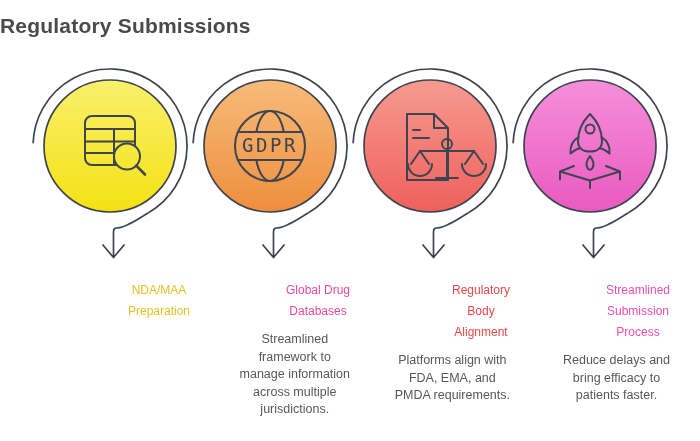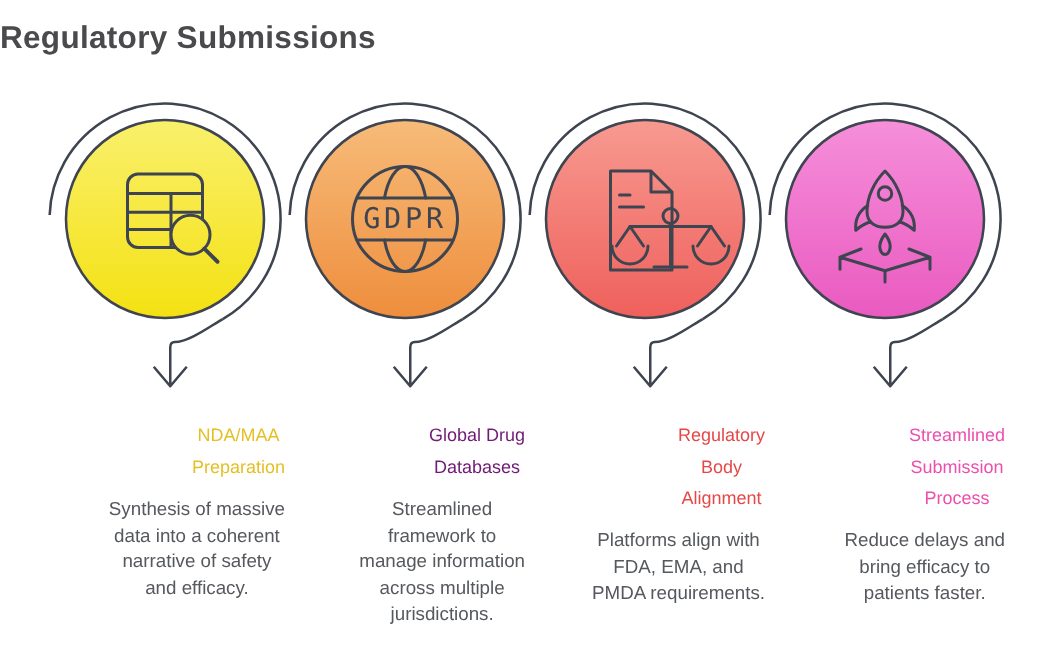--- a/index.html
+++ b/index.html
@@ -90,45 +90,41 @@
       <circle class="fillc" cx="80" cy="92" r="66" fill="url(#grad0)"></circle>
       <g class="ln">
         <rect x="55" y="62" width="50" height="49" rx="7"></rect>
         <path d="M55 75 H105 M55 87.5 H105 M55 99 H84 M84 75 V111"></path>
         <circle cx="97" cy="102.5" r="13" fill="url(#grad0)"></circle>
         <path d="M106.2 111.7 L115 120.5" stroke-width="2.6"></path>
       </g>
     </svg>
     <div class="heading" style="color: rgb(228, 191, 37);">NDA/MAA
 Preparation</div>
-    <div class="desc">Synthesis of massive
-data into a coherent
-narrative of safety
-and efficacy.</div>
   </div>
 
   <div class="unit">
     <svg class="art" width="160" height="215" viewBox="0 0 160 215">
       <defs>
         <linearGradient id="grad1" x1="0" y1="26" x2="0" y2="158" gradientUnits="userSpaceOnUse">
           <stop offset="0" stop-color="#f7bb79"></stop>
           <stop offset="1" stop-color="#ee8e3d"></stop>
         </linearGradient>
       </defs>
       <path class="ring" d="M 3.1 89.3 A 77 77 0 1 1 118.5 158.7"></path>
       <path class="ring" d="M 118.5 158.7 C 110 163.5 96 174 86.5 174 Q 83.5 174 83.5 177.5 L 83.5 203.5 M 72.5 190.5 L 83.5 203.5 L 94.5 190.5"></path>
       <circle class="fillc" cx="80" cy="92" r="66" fill="url(#grad1)"></circle>
       <g class="ln">
         <circle cx="80" cy="92" r="35"></circle>
         <path d="M66.3 78 A15 35 0 0 1 93.8 78 M66.3 106 A15 35 0 0 0 93.8 106"></path>
         <path d="M48 78 H112 M48 106 H112"></path>
         <text x="80" y="98" class="gdpr" stroke="none">GDPR</text>
       </g>
     </svg>
-    <div class="heading" style="color: #701a75; margin-left: 36px;">Global Drug
+    <div class="heading" style="color: #ec4899; margin-left: 36px;">Global Drug
 Databases</div>
     <div class="desc">Streamlined
 framework to
 manage information
 across multiple
 jurisdictions.</div>
   </div>
 
   <div class="unit">
     <svg class="art" width="160" height="215" viewBox="0 0 160 215">

